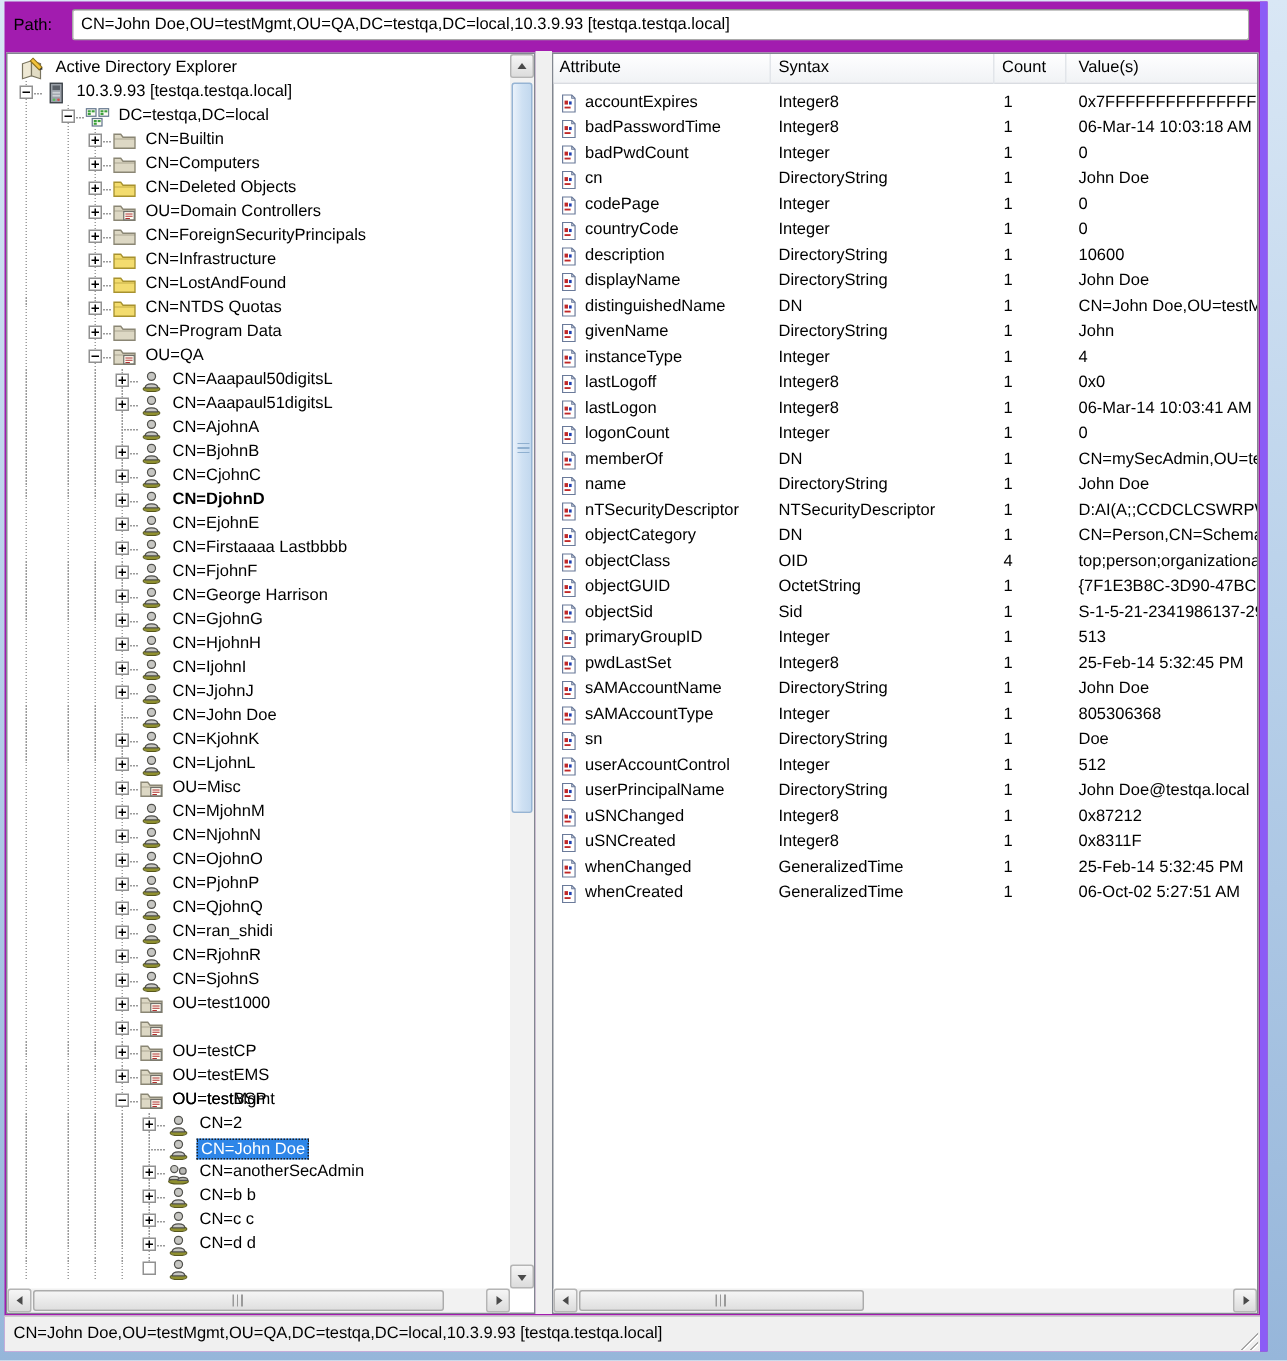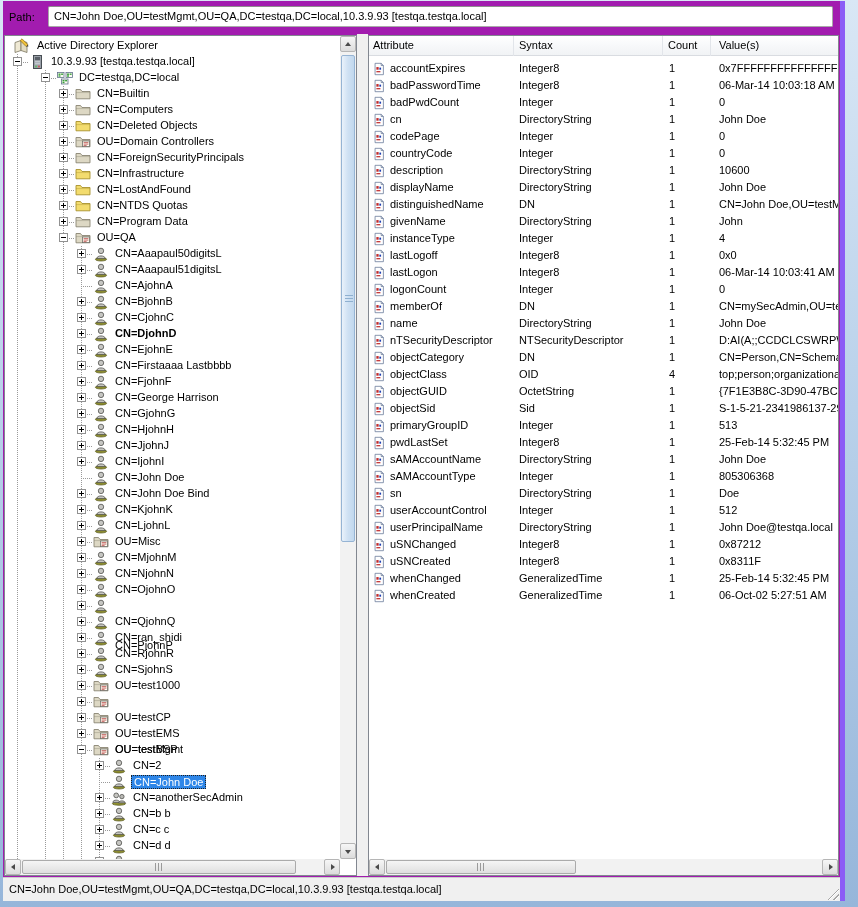--- a/index.html
+++ b/index.html
@@ -578,74 +578,55 @@
               <i class="h"></i>
               <i class="v"></i>
             </span>
             <span class="ticon" style="left:88px;">
               <svg width="16" height="16" viewBox="0 0 16 16">
                 <ellipse cx="8" cy="13.3" rx="5.6" ry="1.7" fill="#90902f" stroke="#56561c" stroke-width="0.7"></ellipse>
                 <path d="M3.8 12.6 C3.8 9 12.2 9 12.2 12.6 Z" fill="#c6c6c2" stroke="#50504c" stroke-width="0.8"></path>
                 <circle cx="8" cy="4.9" r="2.7" fill="#c6c6c2" stroke="#50504c" stroke-width="0.8"></circle>
               </svg>
             </span>
+            <span class="tlabel" style="left:108px;">CN=IjohnI</span>
+          </div>
+          <div class="trow">
+            <span class="guide-v" style="left:12px;top:0;height:16px;"></span>
+            <span class="guide-v" style="left:40px;top:0;height:16px;"></span>
+            <span class="guide-v" style="left:58px;top:0;height:16px;"></span>
+            <span class="guide-v" style="left:76px;top:0;height:16px;"></span>
+            <span class="guide-h" style="left:76px;width:11px;"></span>
+            <span class="exp" style="left:72px;">
+              <i class="h"></i>
+              <i class="v"></i>
+            </span>
+            <span class="ticon" style="left:88px;">
+              <svg width="16" height="16" viewBox="0 0 16 16">
+                <ellipse cx="8" cy="13.3" rx="5.6" ry="1.7" fill="#90902f" stroke="#56561c" stroke-width="0.7"></ellipse>
+                <path d="M3.8 12.6 C3.8 9 12.2 9 12.2 12.6 Z" fill="#c6c6c2" stroke="#50504c" stroke-width="0.8"></path>
+                <circle cx="8" cy="4.9" r="2.7" fill="#c6c6c2" stroke="#50504c" stroke-width="0.8"></circle>
+              </svg>
+            </span>
             <span class="tlabel" style="left:108px;">CN=JjohnJ</span>
           </div>
           <div class="trow">
             <span class="guide-v" style="left:12px;top:0;height:16px;"></span>
             <span class="guide-v" style="left:40px;top:0;height:16px;"></span>
             <span class="guide-v" style="left:58px;top:0;height:16px;"></span>
             <span class="guide-v" style="left:76px;top:0;height:16px;"></span>
             <span class="guide-h" style="left:76px;width:11px;"></span>
-            <span class="exp" style="left:72px;">
-              <i class="h"></i>
-              <i class="v"></i>
-            </span>
-            <span class="ticon" style="left:88px;">
-              <svg width="16" height="16" viewBox="0 0 16 16">
-                <ellipse cx="8" cy="13.3" rx="5.6" ry="1.7" fill="#90902f" stroke="#56561c" stroke-width="0.7"></ellipse>
-                <path d="M3.8 12.6 C3.8 9 12.2 9 12.2 12.6 Z" fill="#c6c6c2" stroke="#50504c" stroke-width="0.8"></path>
-                <circle cx="8" cy="4.9" r="2.7" fill="#c6c6c2" stroke="#50504c" stroke-width="0.8"></circle>
-              </svg>
-            </span>
-            <span class="tlabel" style="left:108px;">CN=IjohnI</span>
-          </div>
-          <div class="trow">
-            <span class="guide-v" style="left:12px;top:0;height:16px;"></span>
-            <span class="guide-v" style="left:40px;top:0;height:16px;"></span>
-            <span class="guide-v" style="left:58px;top:0;height:16px;"></span>
-            <span class="guide-v" style="left:76px;top:0;height:16px;"></span>
-            <span class="guide-h" style="left:76px;width:11px;"></span>
             <span class="ticon" style="left:88px;">
               <svg width="16" height="16" viewBox="0 0 16 16">
                 <ellipse cx="8" cy="13.3" rx="5.6" ry="1.7" fill="#90902f" stroke="#56561c" stroke-width="0.7"></ellipse>
                 <path d="M3.8 12.6 C3.8 9 12.2 9 12.2 12.6 Z" fill="#c6c6c2" stroke="#50504c" stroke-width="0.8"></path>
                 <circle cx="8" cy="4.9" r="2.7" fill="#c6c6c2" stroke="#50504c" stroke-width="0.8"></circle>
               </svg>
             </span>
             <span class="tlabel" style="left:108px;">CN=John Doe</span>
-          </div>
-          <div class="trow">
-            <span class="guide-v" style="left:12px;top:0;height:16px;"></span>
-            <span class="guide-v" style="left:40px;top:0;height:16px;"></span>
-            <span class="guide-v" style="left:58px;top:0;height:16px;"></span>
-            <span class="guide-v" style="left:76px;top:0;height:16px;"></span>
-            <span class="guide-h" style="left:76px;width:11px;"></span>
-            <span class="exp" style="left:72px;">
-              <i class="h"></i>
-              <i class="v"></i>
-            </span>
-            <span class="ticon" style="left:88px;">
-              <svg width="16" height="16" viewBox="0 0 16 16">
-                <ellipse cx="8" cy="13.3" rx="5.6" ry="1.7" fill="#90902f" stroke="#56561c" stroke-width="0.7"></ellipse>
-                <path d="M3.8 12.6 C3.8 9 12.2 9 12.2 12.6 Z" fill="#c6c6c2" stroke="#50504c" stroke-width="0.8"></path>
-                <circle cx="8" cy="4.9" r="2.7" fill="#c6c6c2" stroke="#50504c" stroke-width="0.8"></circle>
-              </svg>
-            </span>
-            <span class="tlabel" style="left:108px;">CN=John Doe Bind</span>
           </div>
           <div class="trow">
             <span class="guide-v" style="left:12px;top:0;height:16px;"></span>
             <span class="guide-v" style="left:40px;top:0;height:16px;"></span>
             <span class="guide-v" style="left:58px;top:0;height:16px;"></span>
             <span class="guide-v" style="left:76px;top:0;height:16px;"></span>
             <span class="guide-h" style="left:76px;width:11px;"></span>
             <span class="exp" style="left:72px;">
               <i class="h"></i>
               <i class="v"></i>
@@ -765,21 +746,21 @@
               <i class="h"></i>
               <i class="v"></i>
             </span>
             <span class="ticon" style="left:88px;">
               <svg width="16" height="16" viewBox="0 0 16 16">
                 <ellipse cx="8" cy="13.3" rx="5.6" ry="1.7" fill="#90902f" stroke="#56561c" stroke-width="0.7"></ellipse>
                 <path d="M3.8 12.6 C3.8 9 12.2 9 12.2 12.6 Z" fill="#c6c6c2" stroke="#50504c" stroke-width="0.8"></path>
                 <circle cx="8" cy="4.9" r="2.7" fill="#c6c6c2" stroke="#50504c" stroke-width="0.8"></circle>
               </svg>
             </span>
-            <span class="tlabel" style="left:108px;margin-top:40px;">CN=PjohnP</span>
+            <span class="tlabel" style="left:108px;">CN=PjohnP</span>
           </div>
           <div class="trow">
             <span class="guide-v" style="left:12px;top:0;height:16px;"></span>
             <span class="guide-v" style="left:40px;top:0;height:16px;"></span>
             <span class="guide-v" style="left:58px;top:0;height:16px;"></span>
             <span class="guide-v" style="left:76px;top:0;height:16px;"></span>
             <span class="guide-h" style="left:76px;width:11px;"></span>
             <span class="exp" style="left:72px;">
               <i class="h"></i>
               <i class="v"></i>

